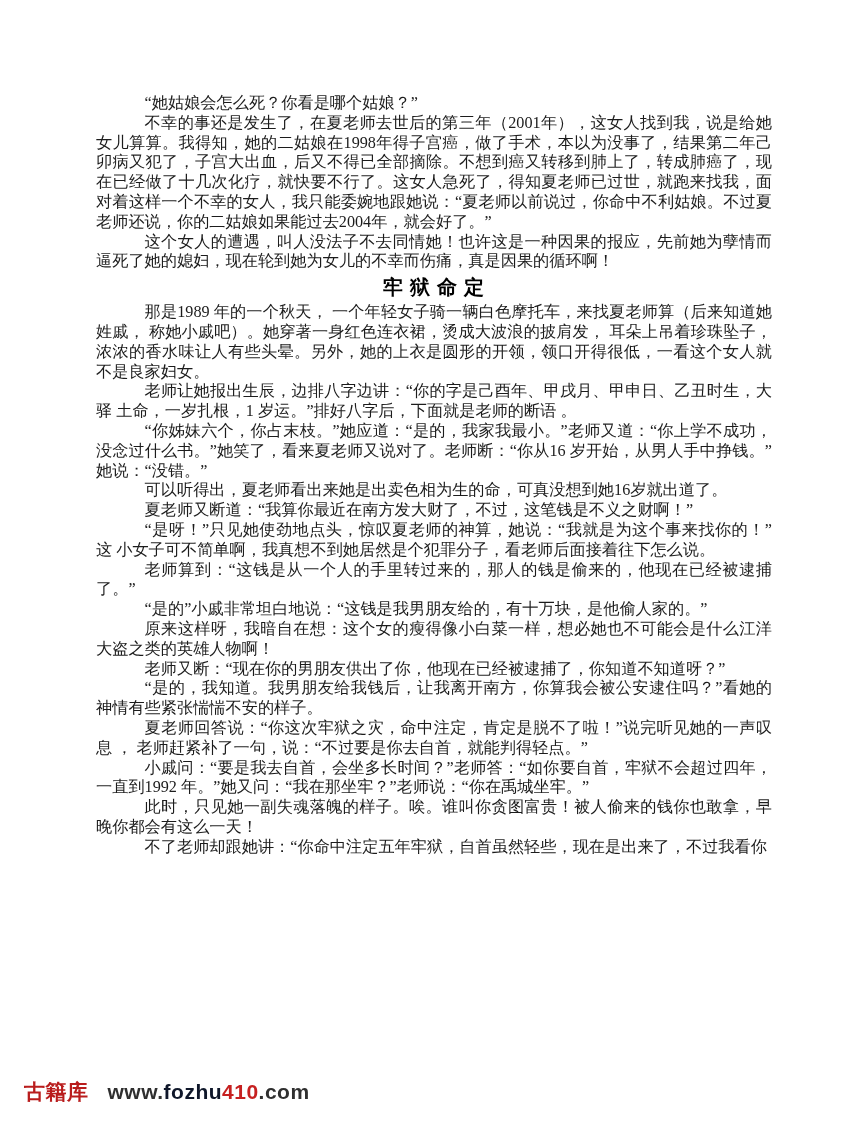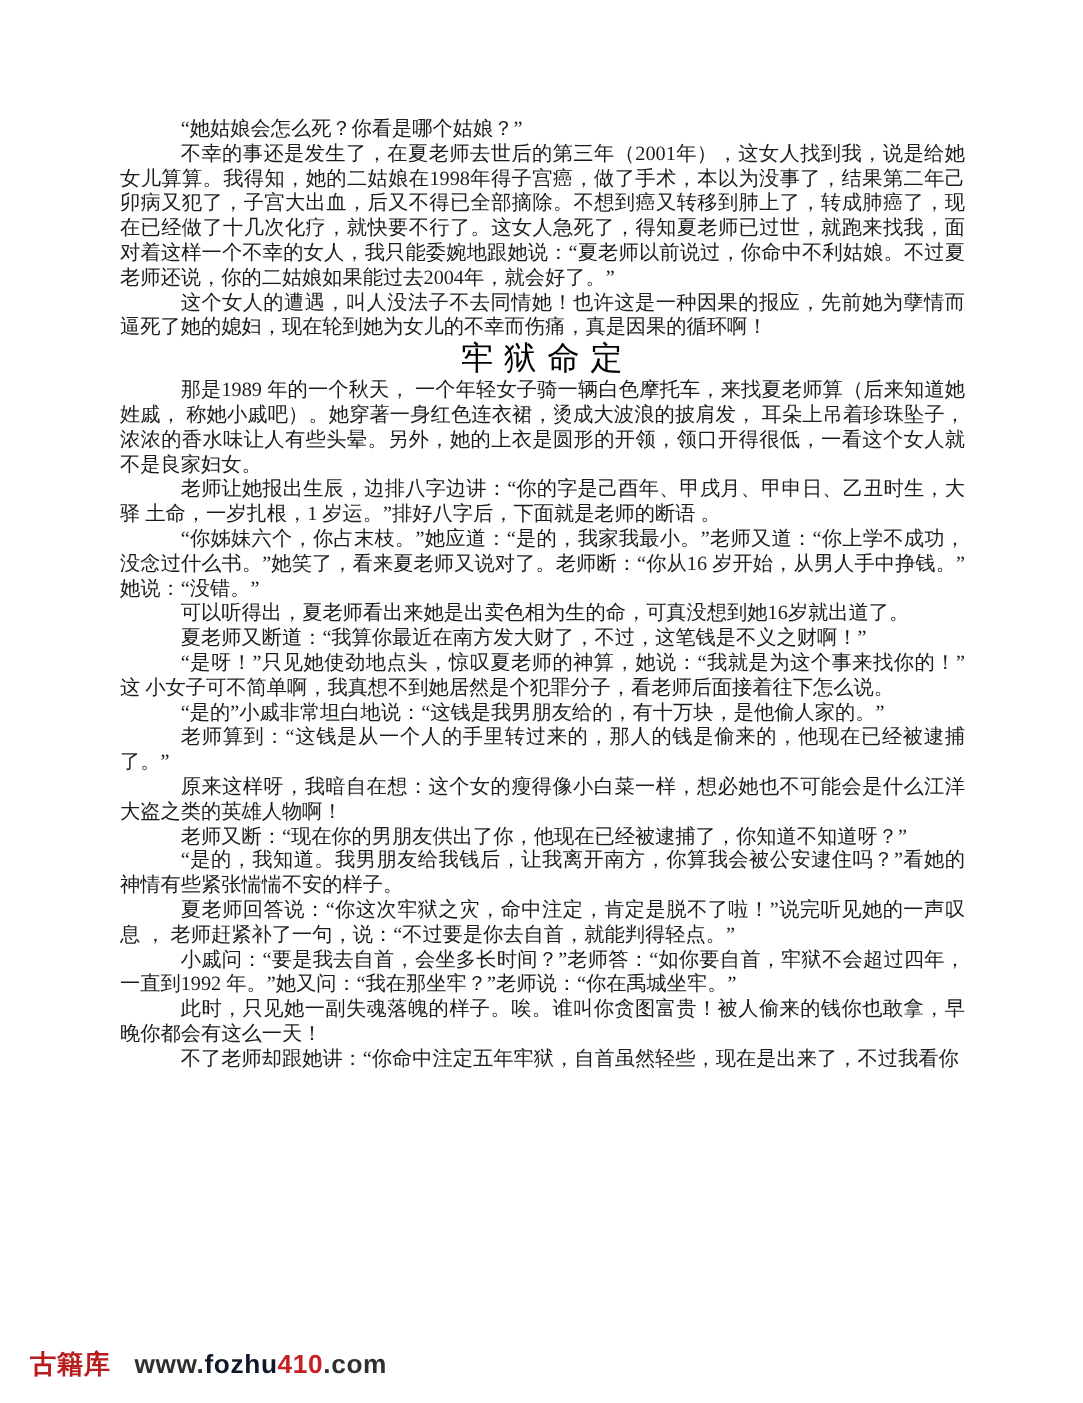--- a/index.html
+++ b/index.html
@@ -28,23 +28,23 @@
   .text-block p.para {
     margin: 0;
     padding: 0;
     text-indent: 3em;
     word-break: break-all;
   }
   .section-title {
     margin: 2px 0 3px 0;
     padding: 0;
     text-align: center;
-    font-size: 26px;
+    font-size: 20px;
     line-height: 26px;
-    font-weight: 400;
+    font-weight: 700;
     color: #000000;
     letter-spacing: 1px;
   }
   .watermark {
     position: absolute;
     left: 24px;
     top: 1077px;
     font-family: "Liberation Sans", "DejaVu Sans", sans-serif;
     font-weight: 700;
     font-size: 21px;
@@ -75,22 +75,22 @@
 
     <h1 class="section-title">牢 狱 命 定</h1>
 
     <div>
         <p class="para">那是1989 年的一个秋天， 一个年轻女子骑一辆白色摩托车，来找夏老师算（后来知道她姓戚， 称她小戚吧）。她穿著一身红色连衣裙，烫成大波浪的披肩发， 耳朵上吊着珍珠坠子，浓浓的香水味让人有些头晕。另外，她的上衣是圆形的开领，领口开得很低，一看这个女人就不是良家妇女。</p>
         <p class="para">老师让她报出生辰，边排八字边讲：“你的字是己酉年、甲戌月、甲申日、乙丑时生，大驿 土命，一岁扎根，1 岁运。”排好八字后，下面就是老师的断语 。</p>
         <p class="para">“你姊妹六个，你占末枝。”她应道：“是的，我家我最小。”老师又道：“你上学不成功，没念过什么书。”她笑了，看来夏老师又说对了。老师断：“你从16 岁开始，从男人手中挣钱。” 她说：“没错。”</p>
         <p class="para">可以听得出，夏老师看出来她是出卖色相为生的命，可真没想到她16岁就出道了。</p>
         <p class="para">夏老师又断道：“我算你最近在南方发大财了，不过，这笔钱是不义之财啊！”</p>
         <p class="para">“是呀！”只见她使劲地点头，惊叹夏老师的神算，她说：“我就是为这个事来找你的！”这 小女子可不简单啊，我真想不到她居然是个犯罪分子，看老师后面接着往下怎么说。</p>
+        <p class="para">老师算到：“这钱是从一个人的手里转过来的，那人的钱是偷来的，他现在已经被逮捕了。”</p>
         <p class="para">“是的”小戚非常坦白地说：“这钱是我男朋友给的，有十万块，是他偷人家的。”</p>
-        <p class="para">老师算到：“这钱是从一个人的手里转过来的，那人的钱是偷来的，他现在已经被逮捕了。”</p>
         <p class="para">原来这样呀，我暗自在想：这个女的瘦得像小白菜一样，想必她也不可能会是什么江洋大盗之类的英雄人物啊！</p>
         <p class="para">老师又断：“现在你的男朋友供出了你，他现在已经被逮捕了，你知道不知道呀？”</p>
         <p class="para">“是的，我知道。我男朋友给我钱后，让我离开南方，你算我会被公安逮住吗？”看她的神情有些紧张惴惴不安的样子。</p>
         <p class="para">夏老师回答说：“你这次牢狱之灾，命中注定，肯定是脱不了啦！”说完听见她的一声叹息 ， 老师赶紧补了一句，说：“不过要是你去自首，就能判得轻点。”</p>
         <p class="para">小戚问：“要是我去自首，会坐多长时间？”老师答：“如你要自首，牢狱不会超过四年，一直到1992 年。”她又问：“我在那坐牢？”老师说：“你在禹城坐牢。”</p>
         <p class="para">此时，只见她一副失魂落魄的样子。唉。谁叫你贪图富贵！被人偷来的钱你也敢拿，早晚你都会有这么一天！</p>
         <p class="para">不了老师却跟她讲：“你命中注定五年牢狱，自首虽然轻些，现在是出来了，不过我看你</p>
       </div>
   </div>
 

